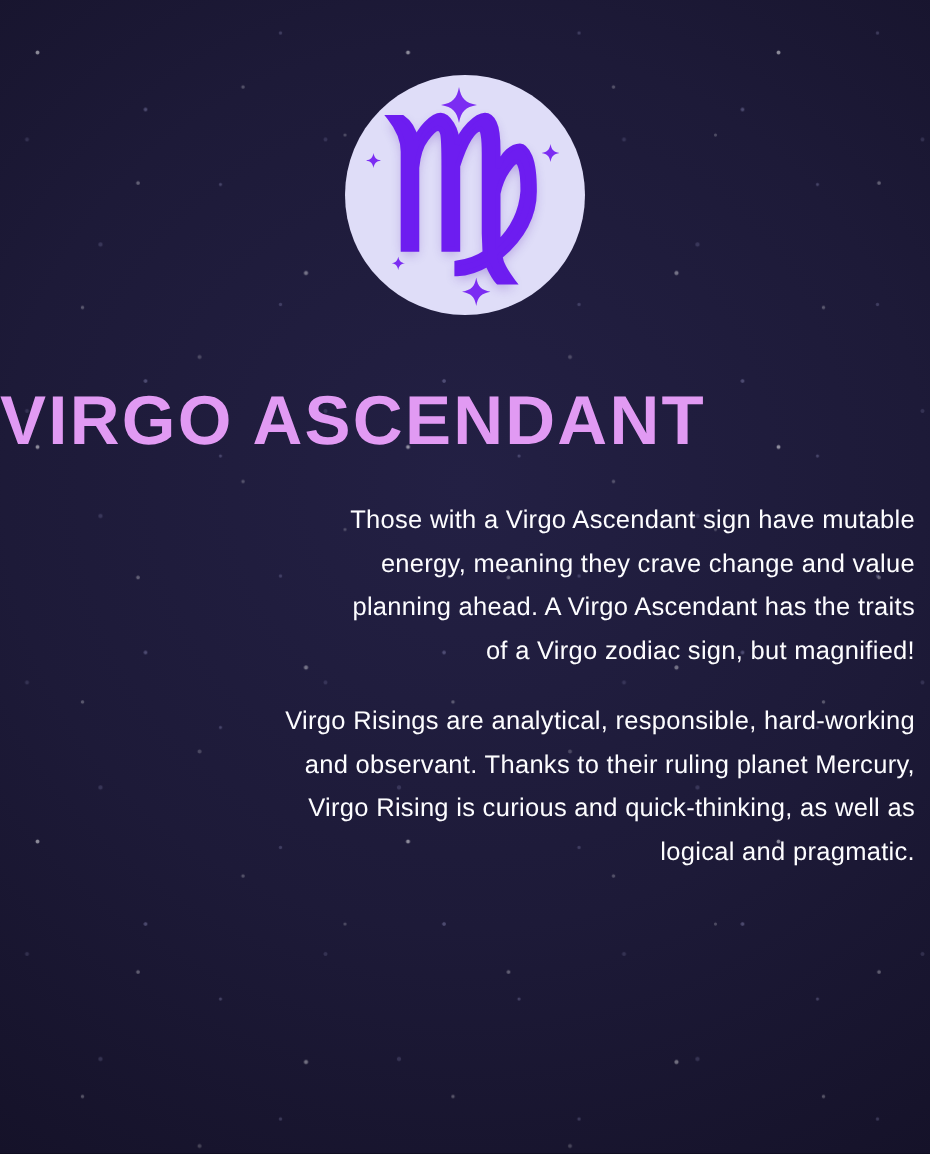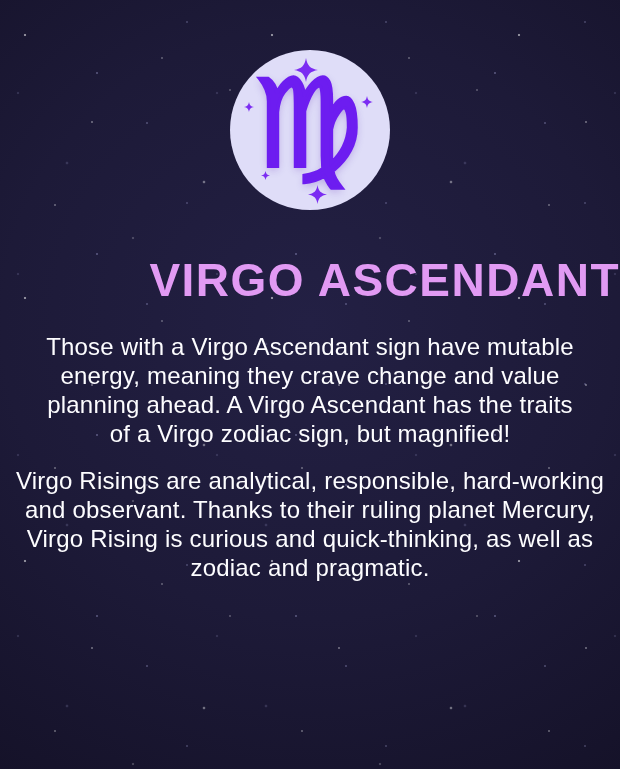--- a/index.html
+++ b/index.html
@@ -68,35 +68,35 @@
   .sparkle path { fill: #7b2cf2; }
   .sp-top    { left: 64px;  top: 8px;   width: 24px; height: 24px; }
   .sp-right  { left: 131px; top: 46px;  width: 12px; height: 12px; }
   .sp-left   { left: 14px;  top: 52px;  width: 10px; height: 10px; }
   .sp-botl   { left: 31px;  top: 121px; width: 9px;  height: 9px;  }
   .sp-botc   { left: 78px;  top: 135px; width: 19px; height: 19px; }
 
   
   .title {
     margin-top: 44px;
-    text-align: right;
+    text-align: left;
     font-size: 46px;
     font-weight: 800;
     letter-spacing: 1.5px;
     color: #e19af3;
     line-height: 1.15;
   }
 
   
   .para {
     width: 600px;
     margin: 18px auto 0;
-    text-align: center;
+    text-align: right;
     color: #fdfdff;
-    font-size: 24px;
+    font-size: 17px;
     line-height: 29px;
     letter-spacing: 0.2px;
     white-space: pre-line;
   }
   .para.first { margin-top: 25px; }
 </style>
 </head>
 <body>
 
 <div class="poster">
@@ -137,16 +137,16 @@
 
     <h1 class="title">VIRGO ASCENDANT</h1>
 
     <p class="para first">Those with a Virgo Ascendant sign have mutable
 energy, meaning they crave change and value
 planning ahead. A Virgo Ascendant has the traits
 of a Virgo zodiac sign, but magnified!</p>
     <p class="para">Virgo Risings are analytical, responsible, hard-working
 and observant. Thanks to their ruling planet Mercury,
 Virgo Rising is curious and quick-thinking, as well as
-zodiac and pragmatic.</p>
+logical and pragmatic.</p>
 
   </div>
 </div>
 
 </body></html>

